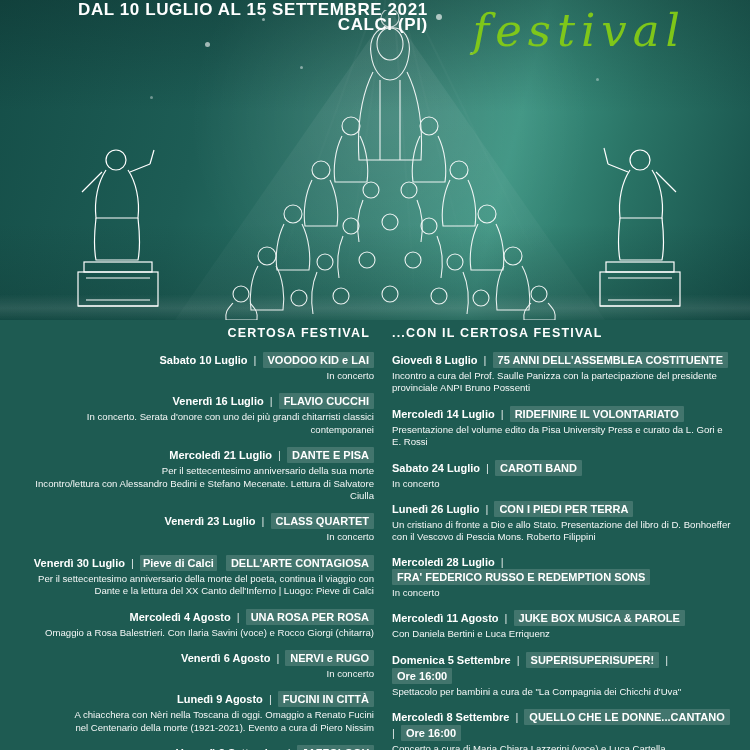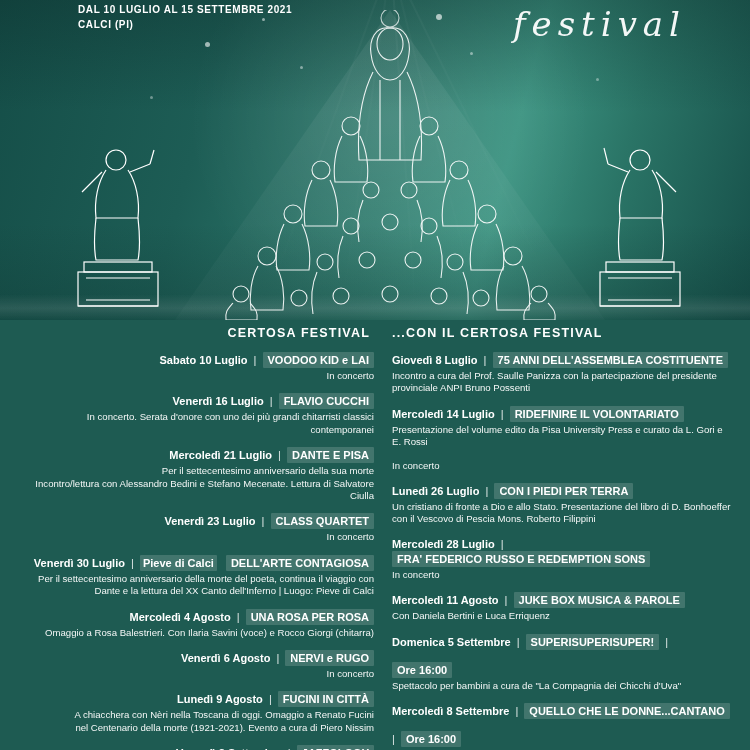--- a/index.html
+++ b/index.html
@@ -45,28 +45,29 @@
   
   .statue{position:absolute;bottom:8px;width:120px;height:170px;}
   .statue.left{left:58px;}
   .statue.right{left:578px;}
   .dot{
     position:absolute;border-radius:50%;background:rgba(255,255,255,0.75);
   }
   
   .hdr-dates{
     position:absolute;left:78px;top:2px;
-    font-size:10px;font-weight:bold;letter-spacing:0.6px;line-height:15px;
+    font-size:17px;font-weight:bold;letter-spacing:0.6px;line-height:15px;
     text-transform:uppercase;
+    text-align:right;
   }
   .hdr-festival{
     position:absolute;right:64px;top:4px;
     font-family:"DejaVu Serif", serif;
-    font-style:italic;font-size:34px;letter-spacing:6px;
-    color:#ffffff;opacity:.95;
+    font-style:italic;font-size:45px;letter-spacing:6px;
+    color:#84cc16;opacity:.95;
   }
   
   .cols{
     position:absolute;left:0;top:320px;width:696px;height:430px;
   }
   .col{position:absolute;top:0;}
   .col-left{left:22px;width:352px;text-align:right;}
   .col-right{left:392px;width:342px;text-align:left;}
   .col-title{
     font-size:12.5px;font-weight:bold;letter-spacing:1.2px;
@@ -80,21 +81,21 @@
   .ev-date{font-weight:bold;text-align:center;}
   .sep{opacity:.85;padding:0 3px;}
   .ev-title{
     font-weight:bold;background:rgba(255,255,255,0.16);
     padding:1px 5px;border-radius:1px;display:inline-block;
   }
   .ev-venue{
     background:rgba(255,255,255,0.16);padding:1px 3px;border-radius:1px;display:inline-block;font-weight:bold;
   }
   .ev-time{
-    background:rgba(255,255,255,0.16);padding:1px 5px;border-radius:1px;display:inline-block;font-weight:bold;margin-top:12px;
+    background:rgba(255,255,255,0.16);padding:1px 5px;border-radius:1px;display:inline-block;font-weight:bold;
   }
   .ev-desc{
     font-size:9.6px;line-height:12.4px;margin-top:2px;opacity:.95;
   }
   .divider-v{
     position:absolute;left:379px;top:6px;width:1px;height:418px;
     background:rgba(255,255,255,0.0);
   }
 </style>
 </head>
@@ -262,20 +263,21 @@
       <div id="right-events">
           <div class="event">
             <div class="ev-line"><span class="ev-date">Giovedì 8 Luglio</span><span class="sep"> | </span><span class="ev-title">75 ANNI DELL'ASSEMBLEA COSTITUENTE</span></div>
             <div class="ev-desc">Incontro a cura del Prof. Saulle Panizza con la partecipazione del presidente<br>provinciale ANPI Bruno Possenti</div>
           </div>
           <div class="event">
             <div class="ev-line"><span class="ev-date">Mercoledì 14 Luglio</span><span class="sep"> | </span><span class="ev-title">RIDEFINIRE IL VOLONTARIATO</span></div>
             <div class="ev-desc">Presentazione del volume edito da Pisa University Press e curato da L. Gori e E. Rossi</div>
           </div>
           <div class="event">
+            <div class="ev-line"><span class="ev-date">Sabato 24 Luglio</span><span class="sep"> | </span><span class="ev-title">CAROTI BAND</span></div>
             <div class="ev-desc">In concerto</div>
           </div>
           <div class="event">
             <div class="ev-line"><span class="ev-date">Lunedì 26 Luglio</span><span class="sep"> | </span><span class="ev-title">CON I PIEDI PER TERRA</span></div>
             <div class="ev-desc">Un cristiano di fronte a Dio e allo Stato. Presentazione del libro di D. Bonhoeffer<br>con il Vescovo di Pescia Mons. Roberto Filippini</div>
           </div>
           <div class="event">
             <div class="ev-line"><span class="ev-date">Mercoledì 28 Luglio</span><span class="sep"> | </span><span class="ev-title">FRA' FEDERICO RUSSO E REDEMPTION SONS</span></div>
             <div class="ev-desc">In concerto</div>
           </div>

